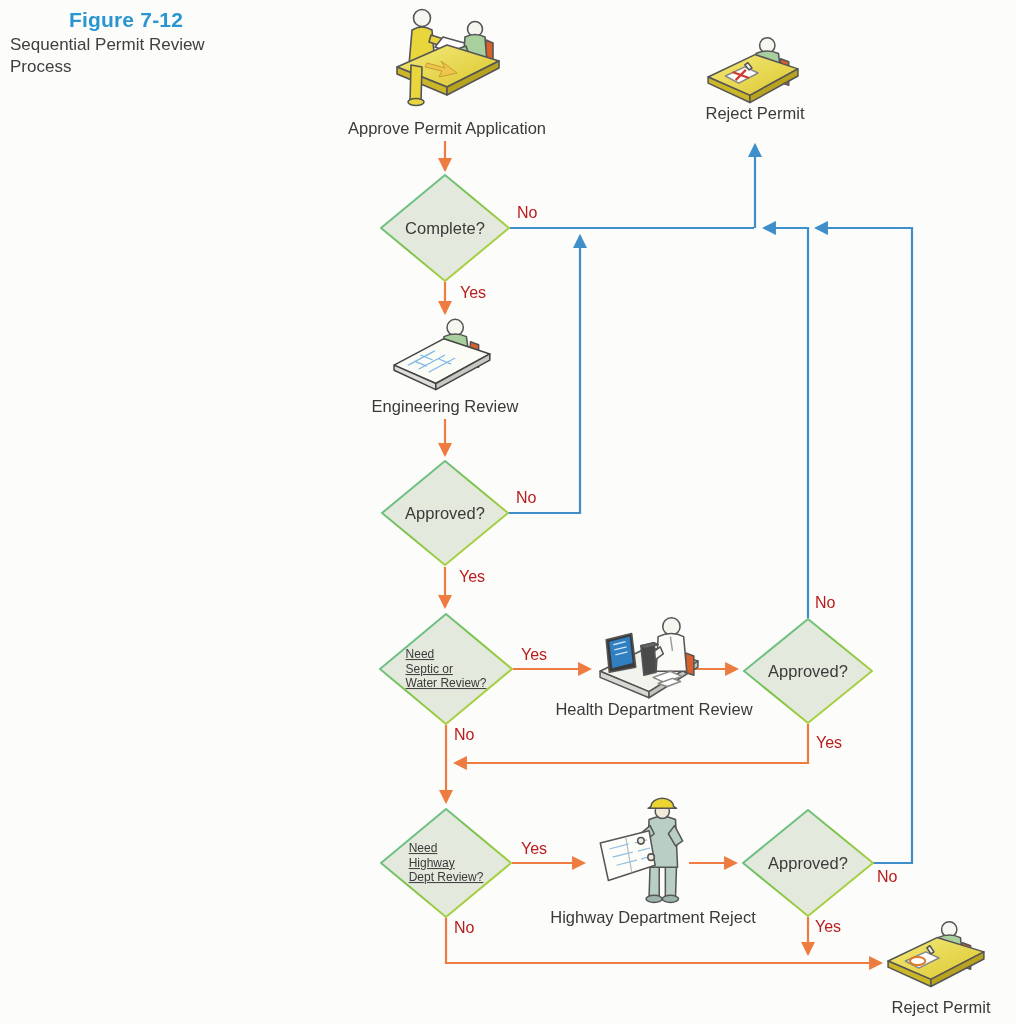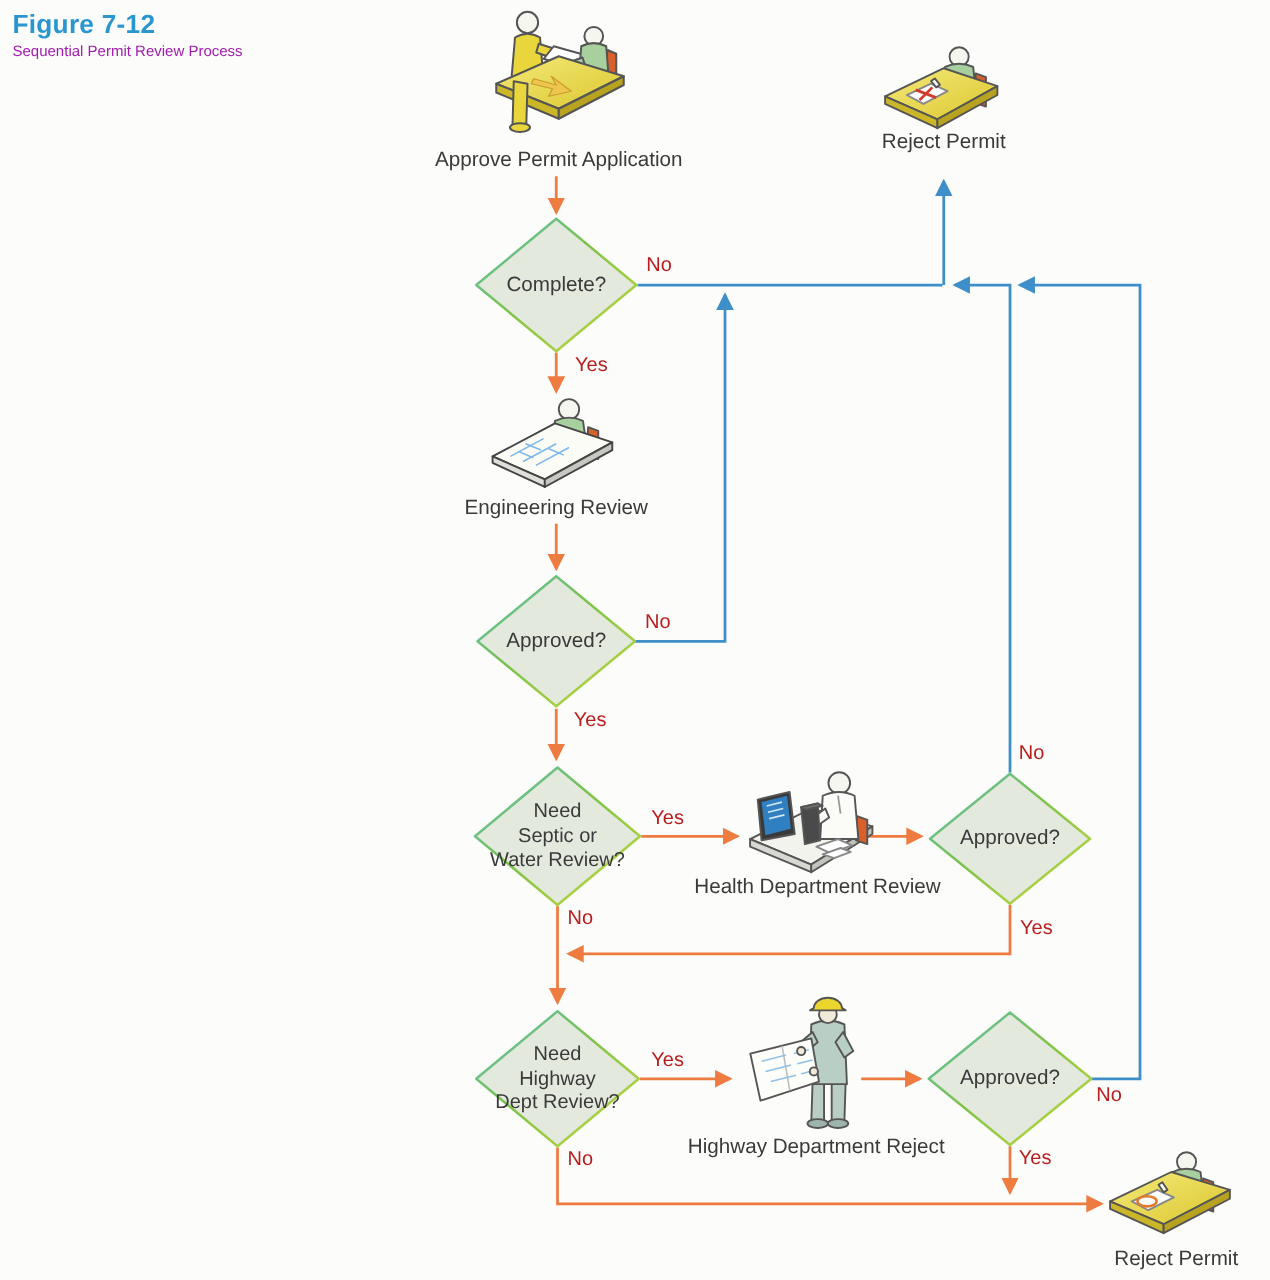--- a/index.html
+++ b/index.html
@@ -3,34 +3,34 @@
 <meta charset="utf-8">
 <style>
   html,body{margin:0;padding:0;background:#ffffff;}
   .canvas{
     position:relative;width:1016px;height:1024px;
     background:#fcfcfa;overflow:hidden;
     font-family:"Liberation Sans","DejaVu Sans",sans-serif;
     color:#3b3b3b;
   }
   .fig-head{position:absolute;left:10px;top:8px;width:232px;}
-  .fig-label{font-size:21px;font-weight:bold;color:#2a96d0;letter-spacing:.2px;}
-  .fig-caption{font-size:12px;color:#a21caf;line-height:1.3;margin-top:2px;}
+  .fig-label{font-size:21px;font-weight:bold;color:#2a96d0;letter-spacing:.2px;text-align:center;}
+  .fig-caption{font-size:17px;color:#404040;line-height:1.3;margin-top:2px;}
   svg.overlay{position:absolute;left:0;top:0;z-index:1;}
   .icon{position:absolute;z-index:2;}
   .node-caption{
     position:absolute;z-index:3;transform:translateX(-50%);
     font-size:16.5px;white-space:nowrap;color:#3a3a3a;
   }
   .diamond-label{
     position:absolute;z-index:3;transform:translate(-50%,-50%);
-    text-align:center;color:#3a3a3a;white-space:pre-line;
+    text-align:left;color:#3a3a3a;white-space:pre-line;
   }
   .diamond-label.big{font-size:16.5px;}
-  .diamond-label.small{font-size:16px;line-height:1.22;}
+  .diamond-label.small{font-size:12px;line-height:1.22;text-decoration:underline;}
   .edge-label{position:absolute;z-index:3;font-size:16px;color:#b91c1c;white-space:nowrap;}
 </style>
 </head>
 <body>
 
 <div class="canvas">
 
   <div class="fig-head">
     <div class="fig-label">Figure 7-12</div>
     <div class="fig-caption">Sequential Permit Review Process</div>

